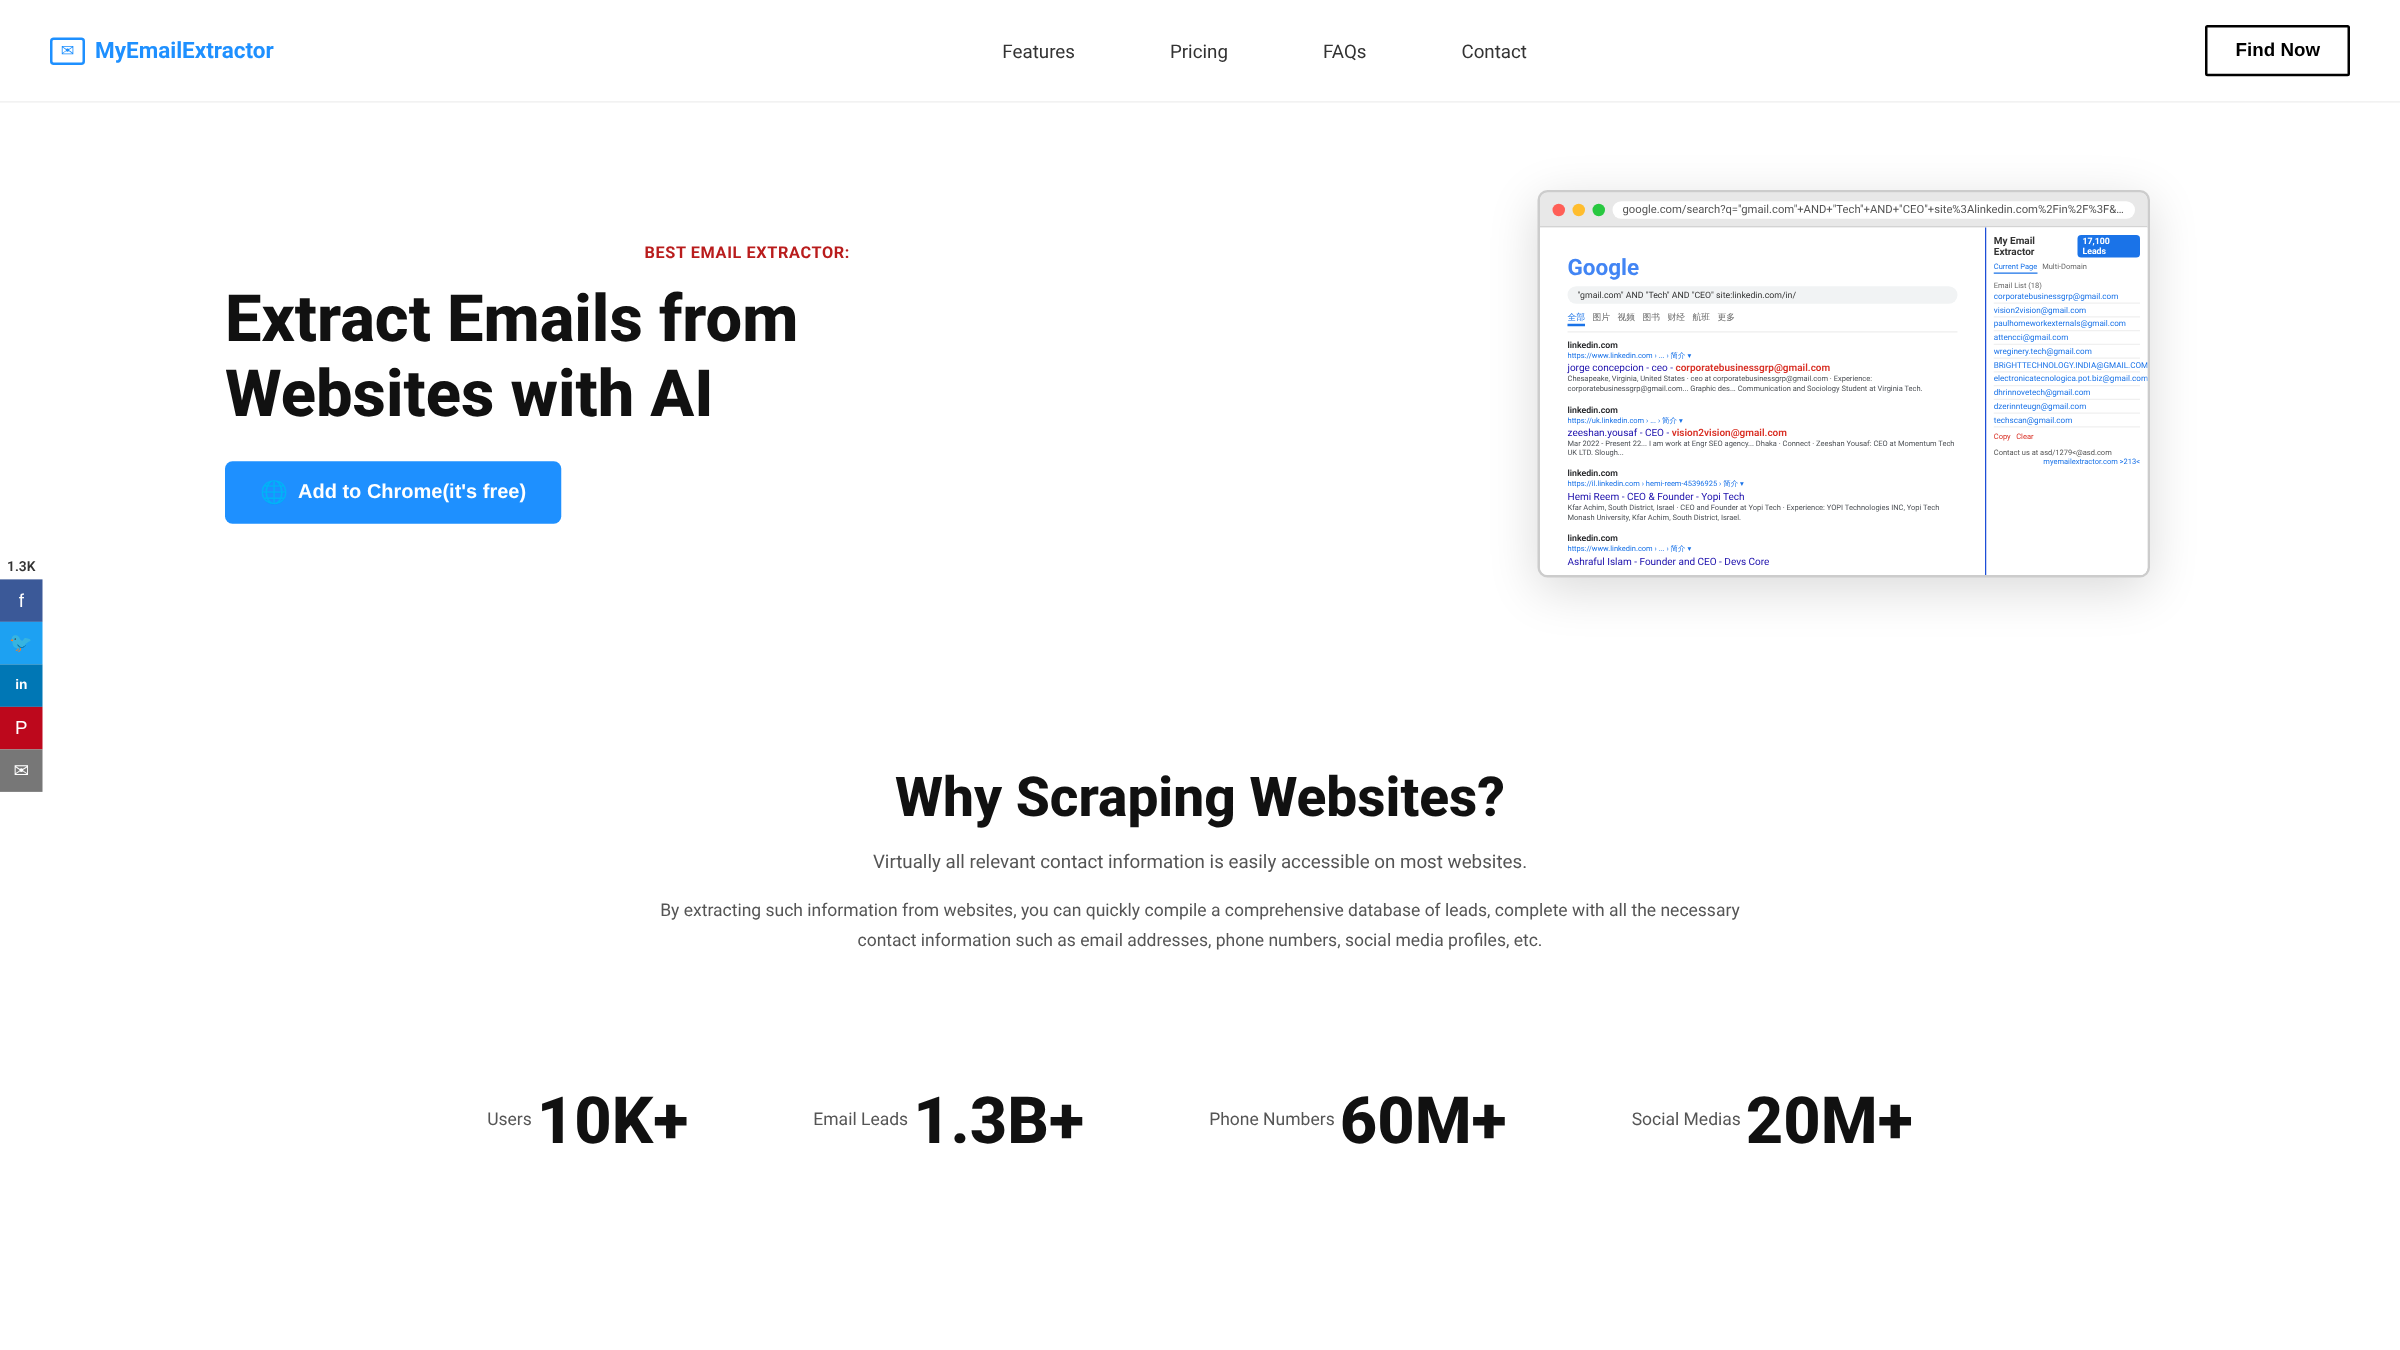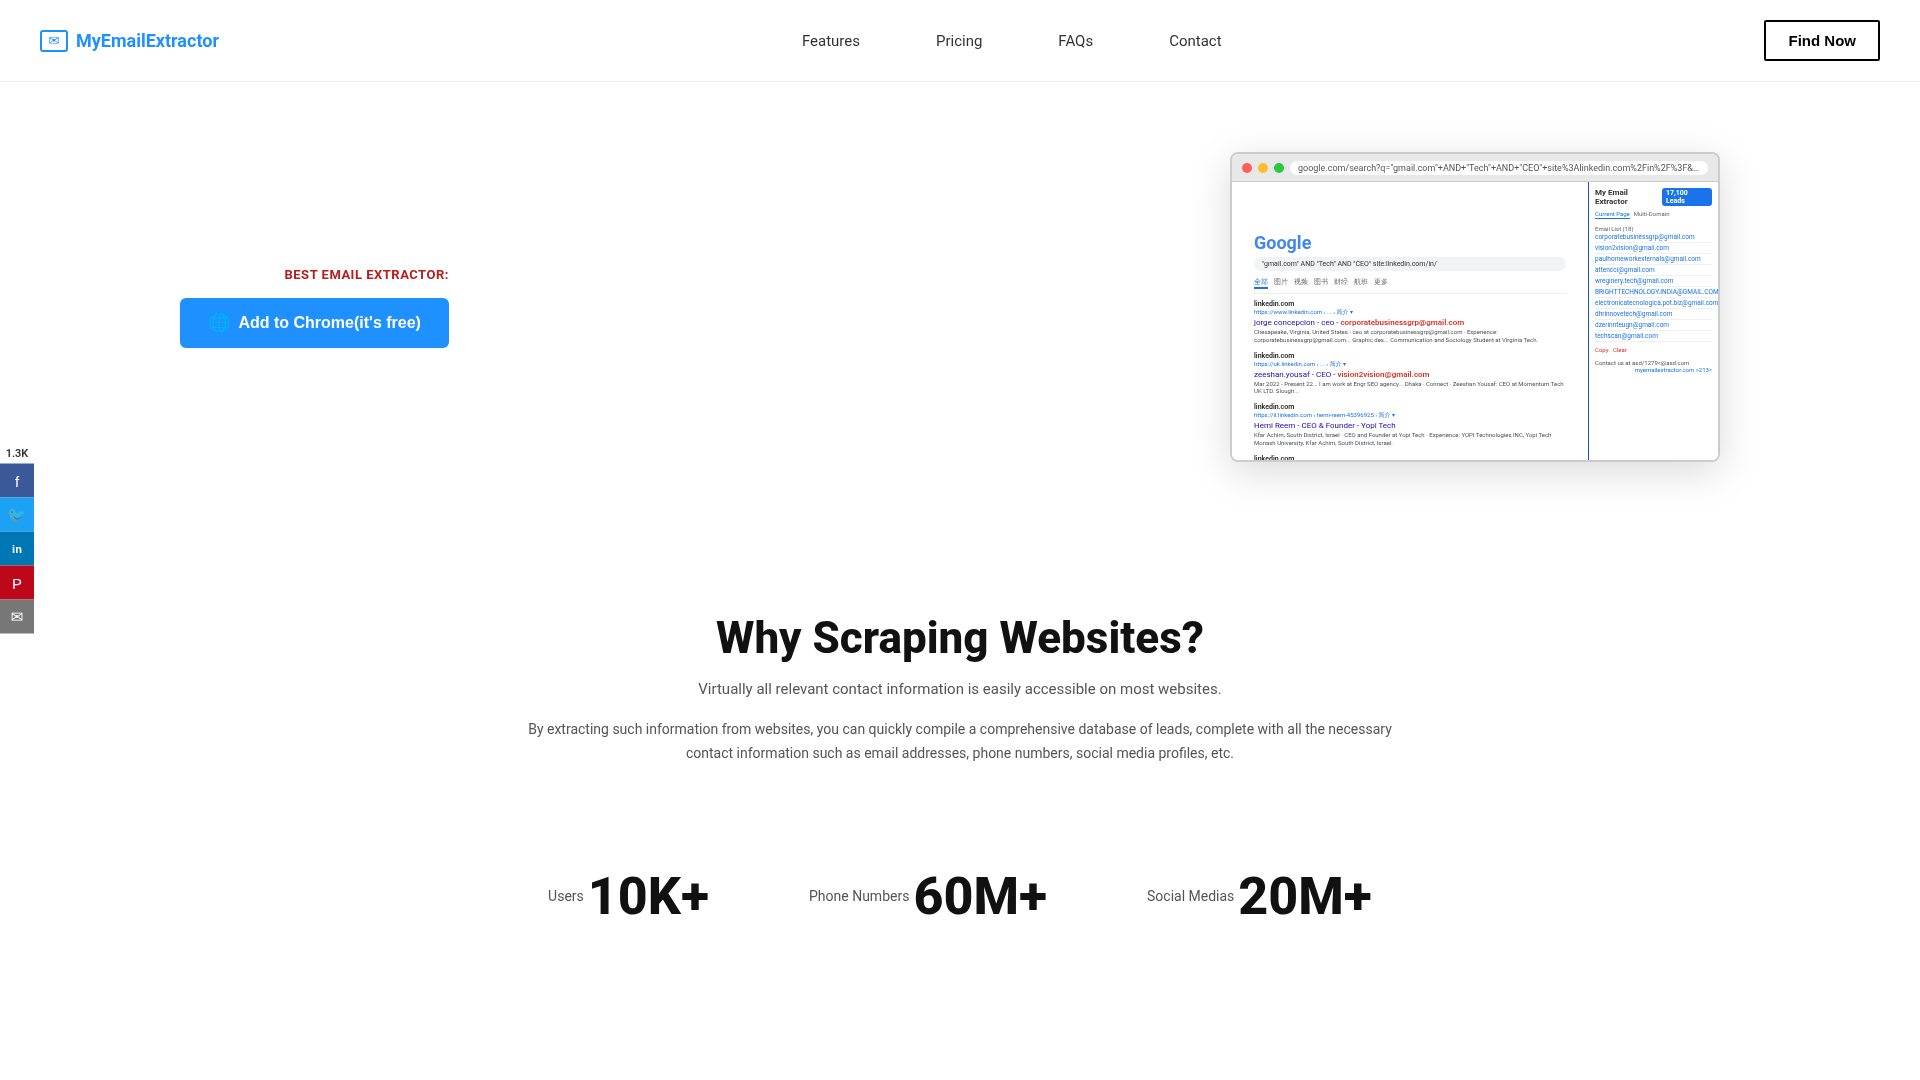--- a/index.html
+++ b/index.html
@@ -64,21 +64,21 @@
     .browser-dot { width: 10px; height: 10px; border-radius: 50%; }
     .browser-dot.red { background: #ff5f57; }
     .browser-dot.yellow { background: #ffbd2e; }
     .browser-dot.green { background: #28c840; }
     .browser-url {
       flex: 1; background: #fff; border-radius: 10px;
       font-size: 9px; color: #555; padding: 2px 8px;
       white-space: nowrap; overflow: hidden; text-overflow: ellipsis;
     }
     .browser-content { display: flex; height: calc(100% - 28px); background: #fff; }
-    .bc-main { flex: 1; padding: 22px; overflow: hidden; margin-top: 28px; }
+    .bc-main { flex: 1; padding: 22px; overflow: hidden; }
     .bc-sidebar { width: 130px; background: #fff; border-left: 1px solid #1d4ed8; padding: 6px; }
     .google-logo-small { font-size: 18px; font-weight: 700; color: #4285f4; margin-bottom: 4px; }
     .search-bar-small {
       background: #f1f3f4; border-radius: 20px;
       font-size: 7px; padding: 3px 8px; color: #333;
       margin-bottom: 6px; white-space: nowrap; overflow: hidden; text-overflow: ellipsis;
     }
     .search-tabs { display: flex; gap: 6px; margin-bottom: 6px; border-bottom: 1px solid #eee; padding-bottom: 4px; }
     .search-tab { font-size: 7px; color: #666; }
     .search-tab.active { color: #1a73e8; border-bottom: 2px solid #1a73e8; }
@@ -157,20 +157,21 @@
   <button class="social-btn sb-facebook">f</button>
   <button class="social-btn sb-twitter">🐦</button>
   <button class="social-btn sb-linkedin" style="font-size:11px;font-weight:700;">in</button>
   <button class="social-btn sb-pinterest">P</button>
   <button class="social-btn sb-email">✉</button>
 </div>
 
 <section class="hero">
   <div class="hero-left">
     <div class="hero-badge">BEST EMAIL EXTRACTOR:</div>
+    <h1 class="hero-title">Extract Emails from Websites with AI</h1>
     <button class="hero-btn">
       <span class="chrome-icon">🌐</span>
       <span>Add to Chrome(it's free)</span>
     </button>
   </div>
 
   <div class="hero-right">
     <div class="browser-mockup">
       <div class="browser-bar">
         <div class="browser-dot red"></div>
@@ -257,20 +258,24 @@
   <p class="sub1">Virtually all relevant contact information is easily accessible on most websites.</p>
   <p class="sub2">By extracting such information from websites, you can quickly compile a comprehensive database of leads, complete with all the necessary contact information such as email addresses, phone numbers, social media profiles, etc.</p>
 </section>
 
 <div class="stats-row">
 <div class="stat-item">
       <span class="stat-label">Users</span>
       <span class="stat-value">10K+</span>
     </div>
     <div class="stat-item">
+      <span class="stat-label">Email Leads</span>
+      <span class="stat-value">1.3B+</span>
+    </div>
+    <div class="stat-item">
       <span class="stat-label">Phone Numbers</span>
       <span class="stat-value">60M+</span>
     </div>
     <div class="stat-item">
       <span class="stat-label">Social Medias</span>
       <span class="stat-value">20M+</span>
     </div>
   </div>
 
 </body></html>

